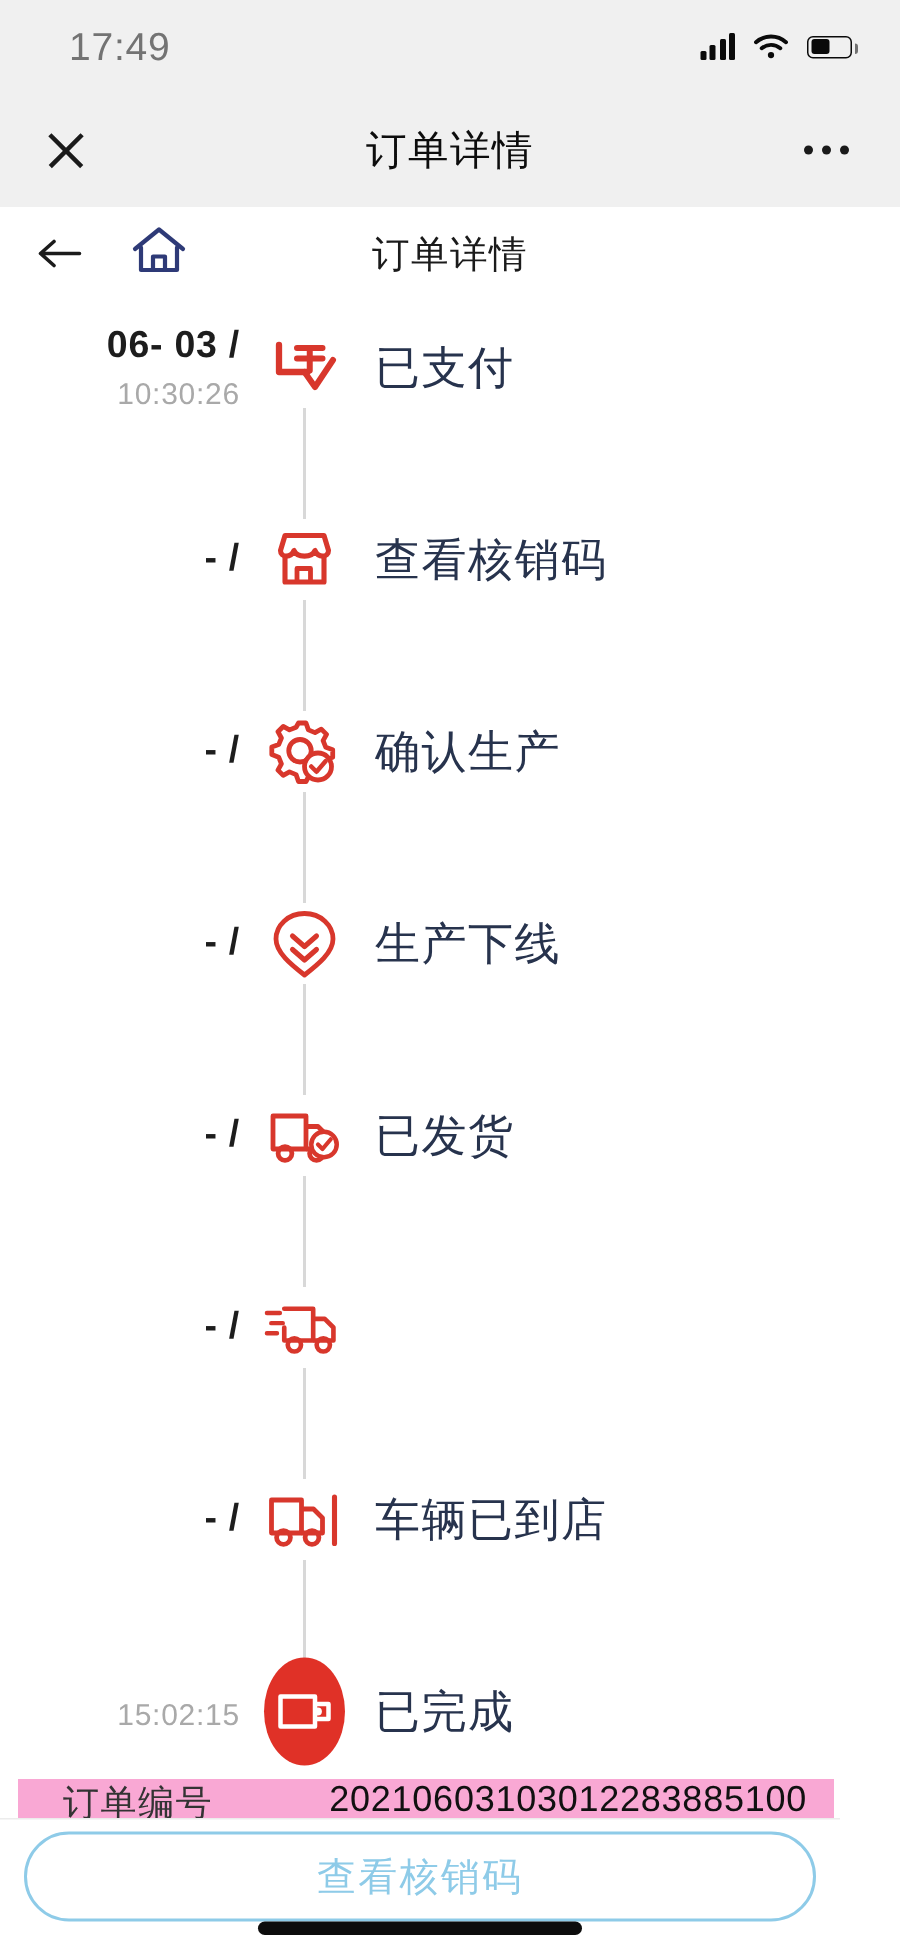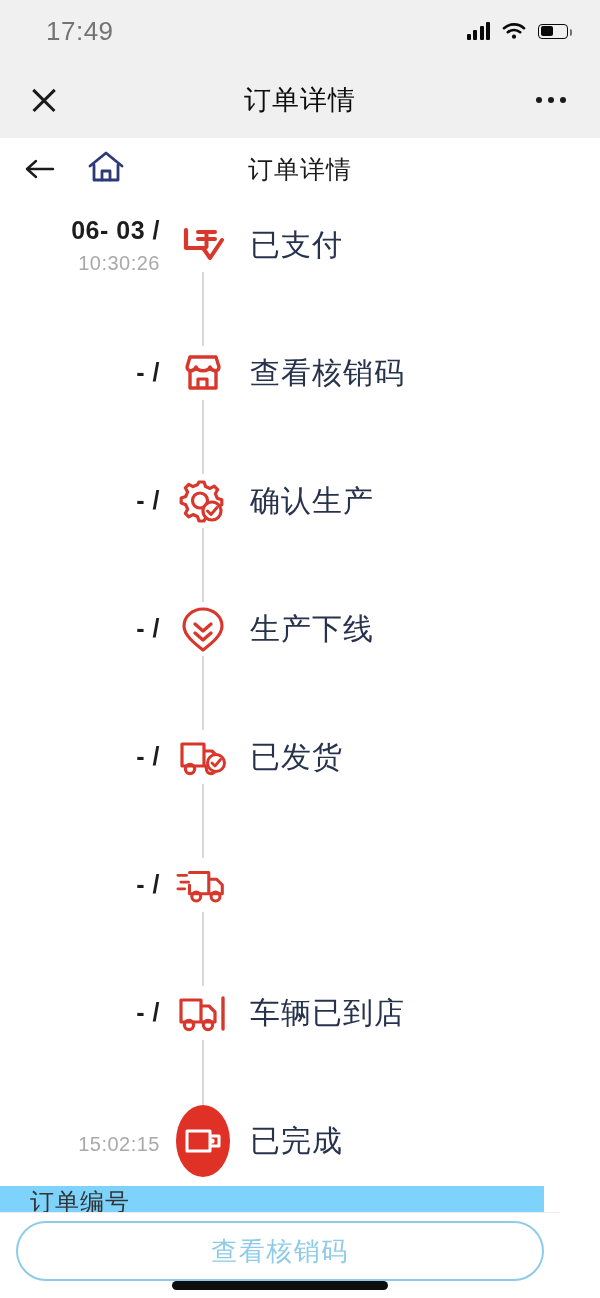--- a/index.html
+++ b/index.html
@@ -68,22 +68,22 @@
               position:relative; z-index:3; }
   .step .ico .box{ width:54px; height:54px; background:#fff; display:flex;
                    align-items:center; justify-content:center; }
   .step .label{ font-size:30px; color:#27334d; letter-spacing:1px; margin-left:4px; }
   .step.done .ico .box{ background:transparent; }
   .bubble{ width:72px; height:72px; border-radius:50%; background:#e03127;
            display:flex; align-items:center; justify-content:center; }
 
   
   .orderrow{
-    position:absolute; left:0; top:1186px; width:544px; height:26px;
-    background:#7dd3fc; overflow:hidden;
+    position:absolute; left:12px; top:1186px; width:544px; height:26px;
+    background:#f9a8d4; overflow:hidden;
   }
   .orderrow .k{ position:absolute; left:30px; top:0; font-size:24px; color:#333; letter-spacing:1px; }
   .orderrow .v{ position:absolute; right:18px; top:0; font-size:24px; color:#111; letter-spacing:.5px; }
 
   
   .bottombar{
     position:absolute; left:0; bottom:0; width:560px; height:86px;
     background:#fff; border-top:1px solid #ececec;
     display:flex; align-items:flex-start; justify-content:center; padding-top:8px;
   }
@@ -288,20 +288,21 @@
             </svg>
           </div>
         </div>
       </div>
       <div class="label">已完成</div>
     </div>
   </div>
 
   <div class="orderrow">
     <div class="k">订单编号</div>
+    <div class="v">20210603103012283885100</div>
   </div>
 
   <div class="bottombar">
     <div class="cta">查看核销码</div>
     <div class="homebar"></div>
   </div>
 
 </div>
 
 </body></html>

